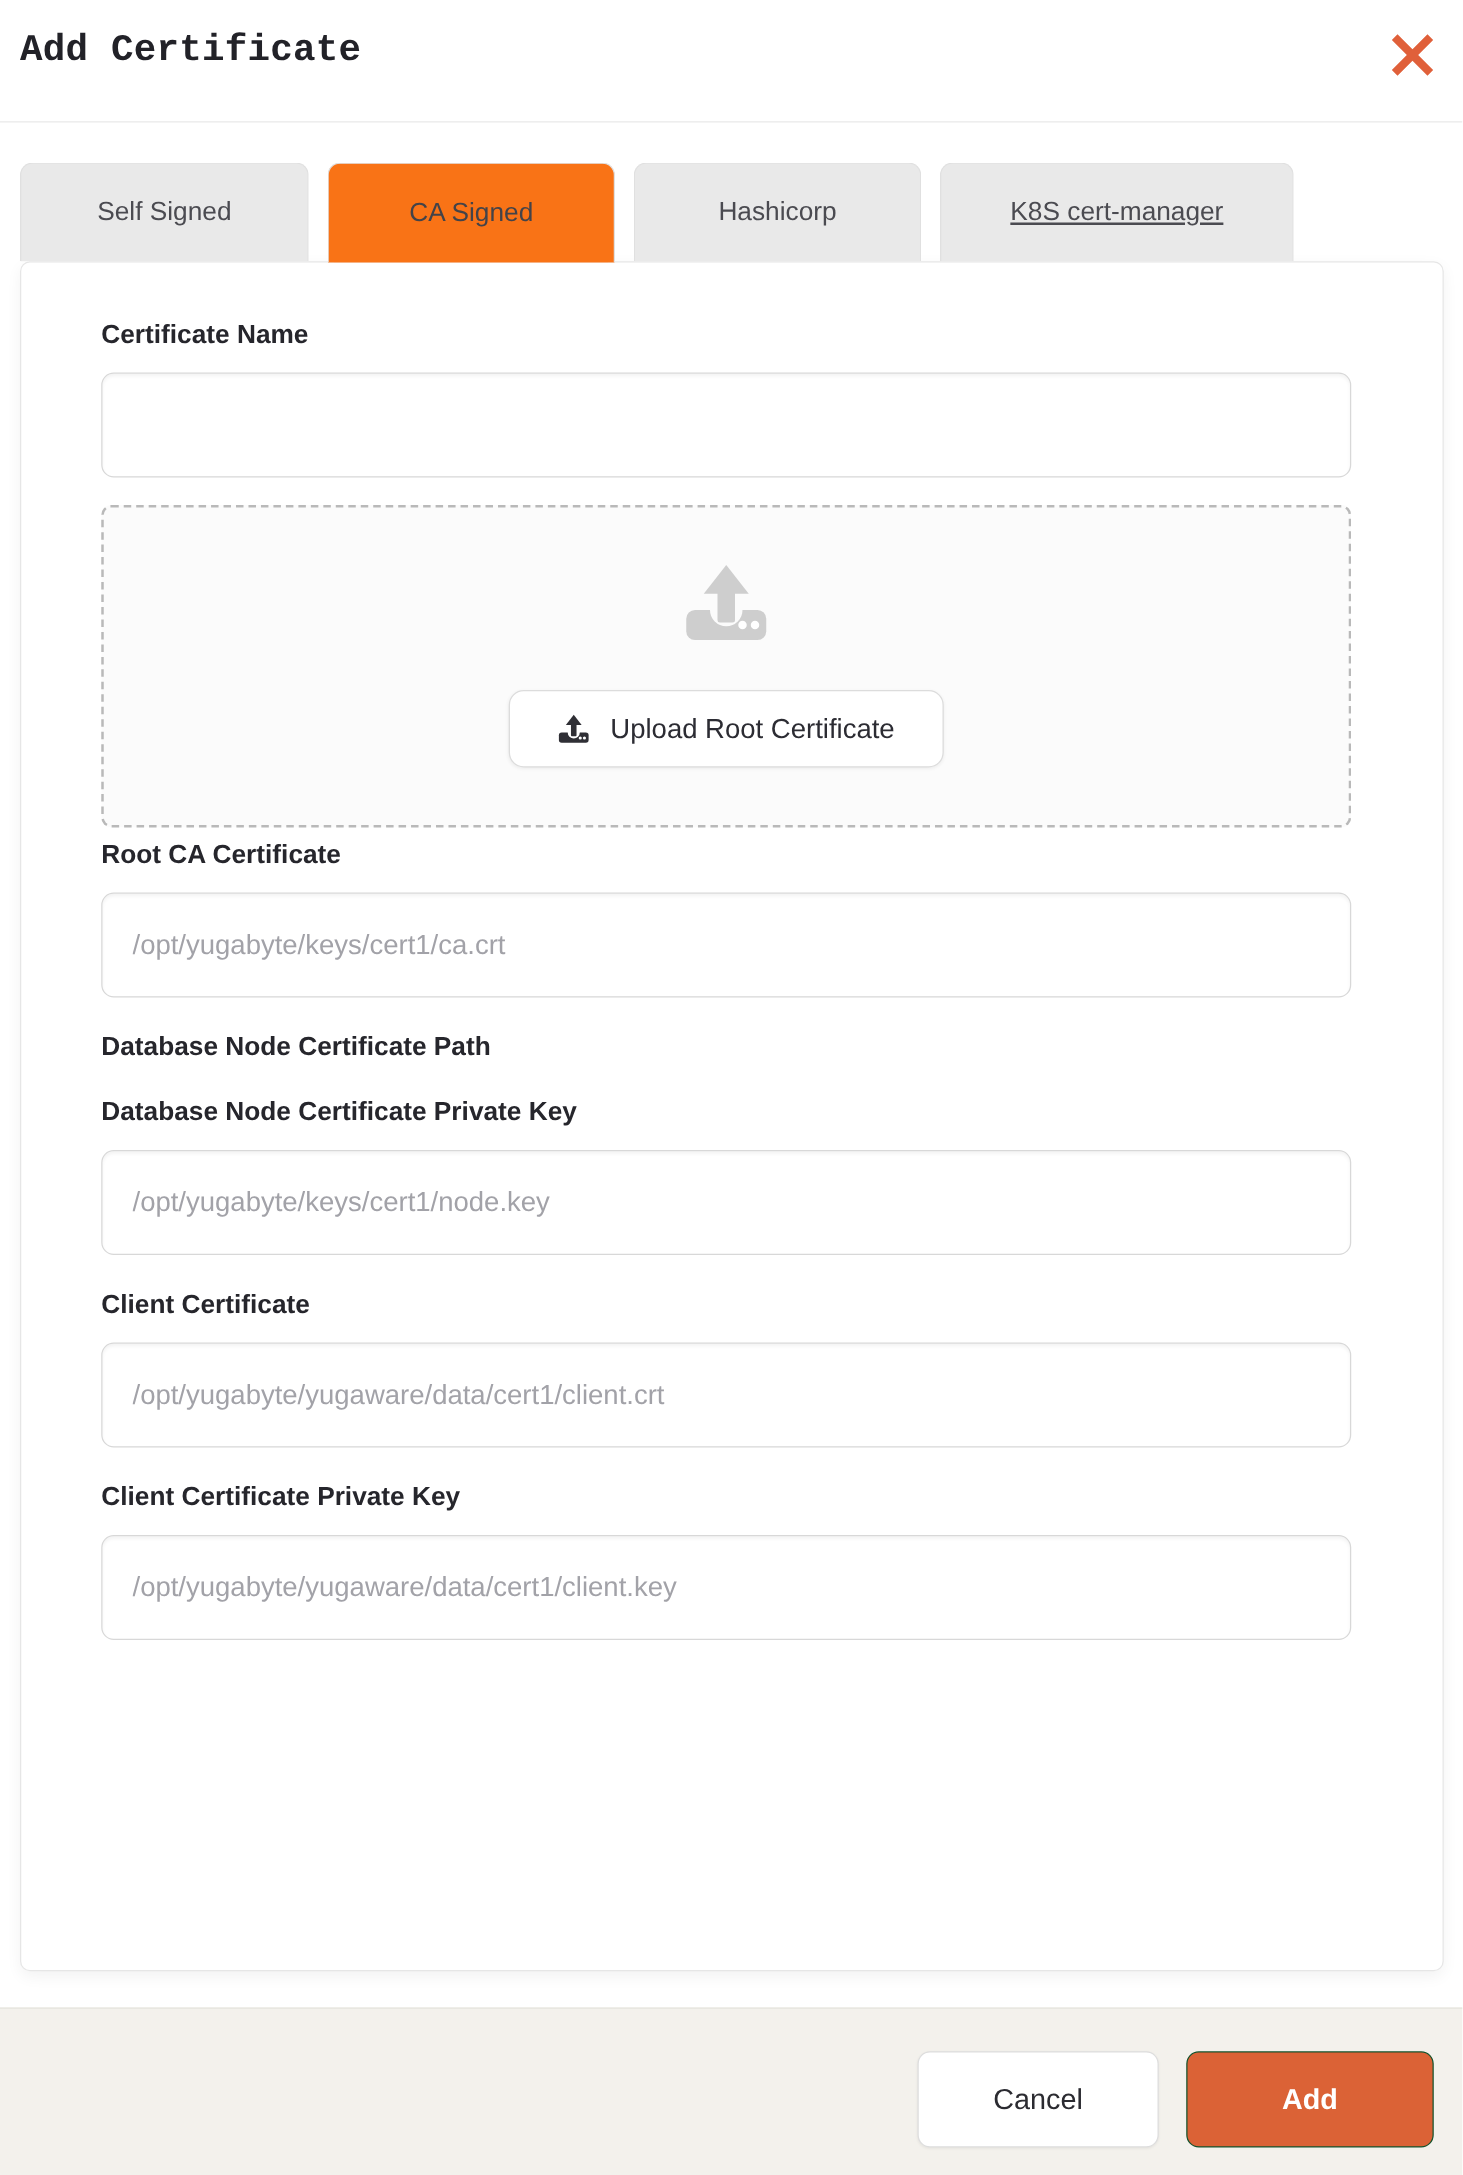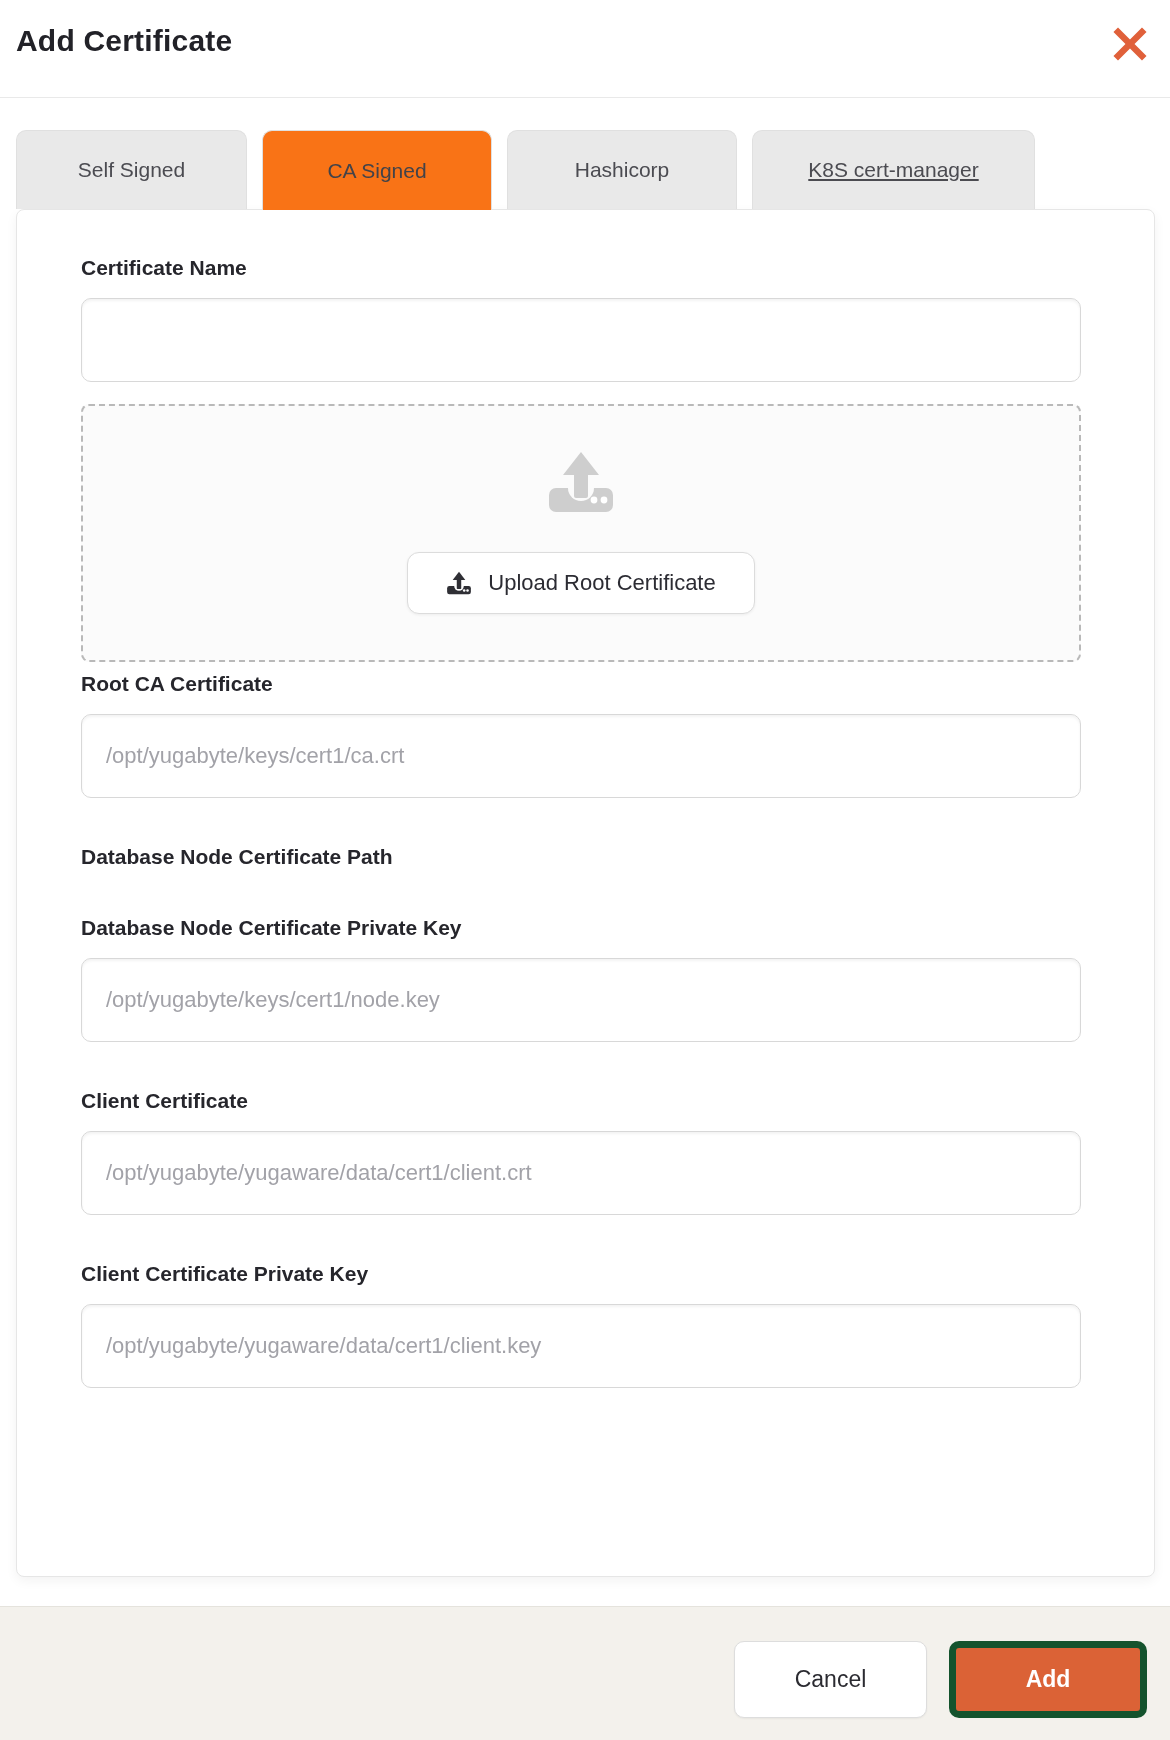--- a/index.html
+++ b/index.html
@@ -8,21 +8,21 @@
     font-family:"Liberation Sans","DejaVu Sans",sans-serif;
     background:#ffffff; color:#232329; overflow:hidden; position:relative;
   }
 
   
   .modal-header {
     height:98px; border-bottom:1px solid #e9e9e9;
     display:flex; align-items:flex-start; justify-content:space-between;
     padding:24px 22px 0 16px;
   }
-  .modal-title { font-size:30px; font-weight:700; letter-spacing:.2px; color:#222228; }
+  .modal-title { font-size:30px; font-weight:700; letter-spacing:.2px; color:#222228;font-family:Liberation Mono, monospace; }
   .close-btn {
     width:36px; height:36px; margin-top:2px;
     display:flex; align-items:center; justify-content:center; cursor:pointer;
     background:none; border:none;
   }
   .close-btn svg { width:34px; height:34px; display:block; }
 
   
   .tabbar {
     display:flex; gap:15px; padding-left:16px; margin-top:32px;
@@ -49,21 +49,21 @@
     padding:46px 73px 0 64px;
   }
   .field-label { font-size:21px; font-weight:700; color:#26262c; }
   .text-input {
     width:100%; height:84px; margin-top:18px;
     border:1px solid #d8d8d8; border-radius:10px; background:#fff;
     box-shadow:inset 0 2px 3px rgba(0,0,0,.05);
     font-family:inherit; font-size:22px; color:#33333a; padding:0 24px; outline:none;
   }
   .text-input::placeholder { color:#a2a2a8; opacity:1; }
-  .field { margin-top:47px; }
+  .field { margin-top:28px; }
   .field-first { margin-top:0; }
   .field-tight { margin-top:10px; }
 
   
   .dropzone {
     margin-top:22px; height:258px; width:100%;
     border:2px dashed #b9b9b9; border-radius:8px; background:#fbfbfb;
     display:flex; flex-direction:column; align-items:center; cursor:pointer;
   }
   .dz-icon { margin-top:44px; width:70px; height:64px; }
@@ -85,21 +85,21 @@
   }
   .btn {
     height:77px; border-radius:10px; font-family:inherit; font-size:23px; cursor:pointer;
     display:flex; align-items:center; justify-content:center;
   }
   .btn-cancel {
     width:193px; background:#ffffff; border:1px solid #dddddd; color:#2b2b31;
     box-shadow:0 1px 2px rgba(0,0,0,.05);
   }
   .btn-add {
-    width:198px; background:#db6236; border:7px solid #14532d; color:#ffffff; font-weight:700;
+    width:198px; background:#db6236; border:1px solid #14532d; color:#ffffff; font-weight:700;
   }
 </style>
 </head>
 <body>
 
 <div>
 
   <div class="modal-header">
     <div class="modal-title">Add Certificate</div>
     <button class="close-btn">

